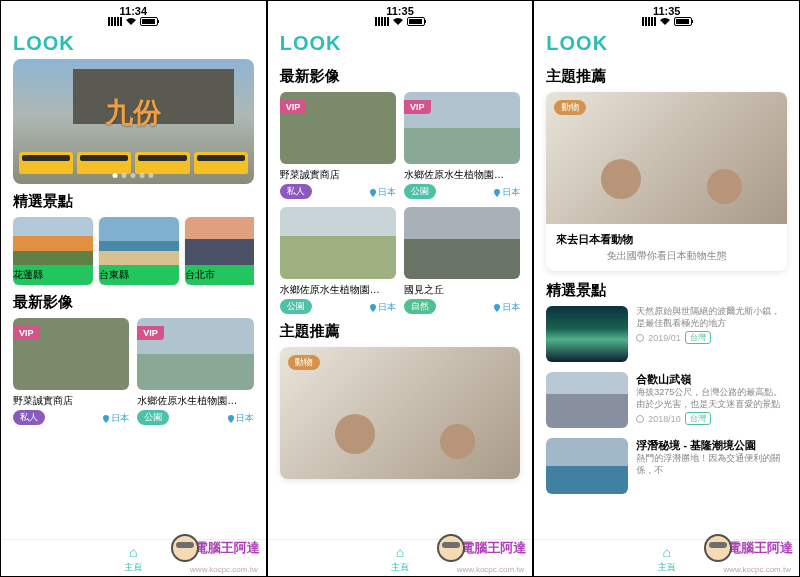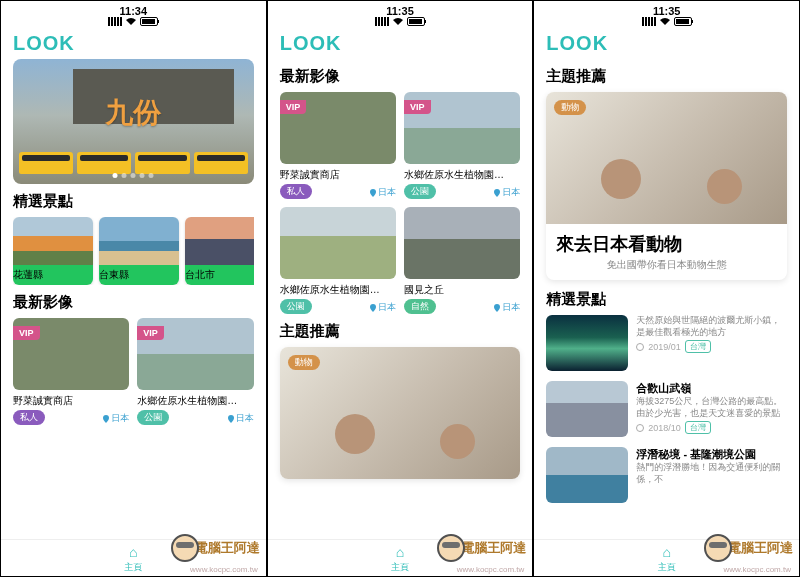--- a/index.html
+++ b/index.html
@@ -44,40 +44,40 @@
   .tag.animal { background:#d4924a; }
   .loc { color:#3aa0d0; display:flex; align-items:center; gap:2px; }
   .pin { width:6px; height:8px; }
   .themecard { border-radius:8px; overflow:hidden; box-shadow:0 2px 6px rgba(0,0,0,.1); background:#fff; }
   .themeimg { height:132px; background:linear-gradient(135deg,#e8e4da 0%,#c8beb0 50%,#a89a88 100%); position:relative; }
   .themeimg .tag { position:absolute; top:8px; left:8px; }
   .monkey { position:absolute; border-radius:50%; background:#b89478; }
   .m1 { width:40px; height:40px; bottom:25px; left:55px; }
   .m2 { width:35px; height:35px; bottom:20px; right:45px; }
   .themeinfo { padding:8px 10px; }
-  .themet { font-size:18px; font-weight:700; }
+  .themet { font-size:11px; font-weight:700; }
   .themed { font-size:10px; color:#888; margin-top:2px;text-align:center; }
   .spotrow { display:flex; gap:8px; margin-bottom:10px; }
   .spotimg { width:82px; height:56px; border-radius:6px; flex-shrink:0; }
   .spotimg.aurora { background:linear-gradient(180deg,#0a3040 0%,#1a6050 40%,#50b08a 60%,#0a2030 100%); }
   .spotimg.mtn { background:linear-gradient(180deg,#b8c8d4 0 40%,#8890a0 40%); }
   .spotimg.sea { background:linear-gradient(180deg,#a0b8c8 0 50%,#4080a0 50%); }
   .spotinfo { flex:1; min-width:0; }
   .spott { font-size:11px; font-weight:700; white-space:nowrap; overflow:hidden; text-overflow:ellipsis; }
   .spotd { font-size:9px; color:#888; line-height:1.3; max-height:24px; overflow:hidden; }
   .spotm { font-size:9px; color:#aaa; display:flex; align-items:center; gap:4px; margin-top:2px; }
   .spotm .clk { width:8px; height:8px; border:1px solid #aaa; border-radius:50%; }
   .spottag { color:#4fc0a8; padding:0 4px; border:1px solid #4fc0a8; border-radius:3px; font-size:8px; }
   .tabbar { border-top:1px solid #eee; display:flex; justify-content:center; padding:4px 0 2px; }
   .tab { display:flex; flex-direction:column; align-items:center; color:#2dbdb7; font-size:9px; gap:1px; }
   .home-icon { font-size:14px; }
   .wmark { position:absolute; bottom:14px; right:6px; display:flex; align-items:center; opacity:.85; pointer-events:none; }
   .wface { width:28px; height:28px; border-radius:50%; background:#f4d4a8; border:2px solid #333; position:relative; }
   .wface::before { content:''; position:absolute; top:6px; left:3px; right:3px; height:6px; border-radius:3px; background:#555; }
-  .wtext { font-size:13px; font-weight:700; color:#a16207; text-shadow:1px 1px 0 #fff; margin-left:-4px; }
+  .wtext { font-size:13px; font-weight:700; color:#a21caf; text-shadow:1px 1px 0 #fff; margin-left:-4px; }
   .wurl { position:absolute; bottom:2px; right:8px; font-size:8px; color:#c0a8a8; }
   .loc-hualien { background:linear-gradient(180deg,#b0c8d8 0 40%,#e09040 40% 70%,#608048 70%); }
   .loc-taitung { background:linear-gradient(180deg,#80b0d0 0 50%,#4a88a8 50% 70%,#d8c090 70%); }
   .loc-taipei { background:linear-gradient(180deg,#e0a080 0 45%,#4a5066 45%); }
 </style>
 </head>
 <body>
 
 <div class="wrap">
 

